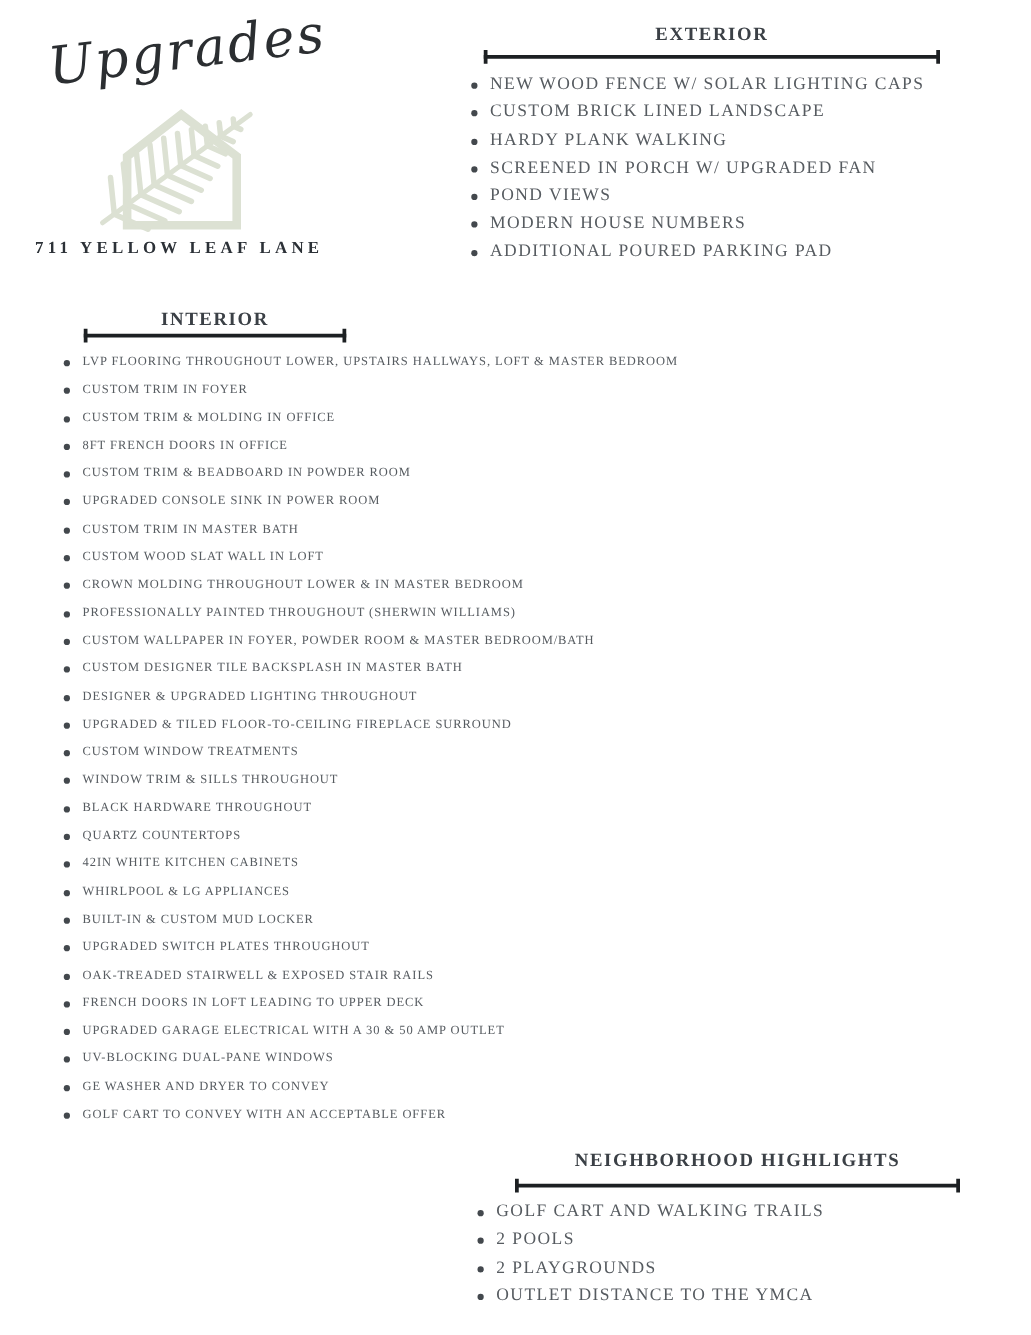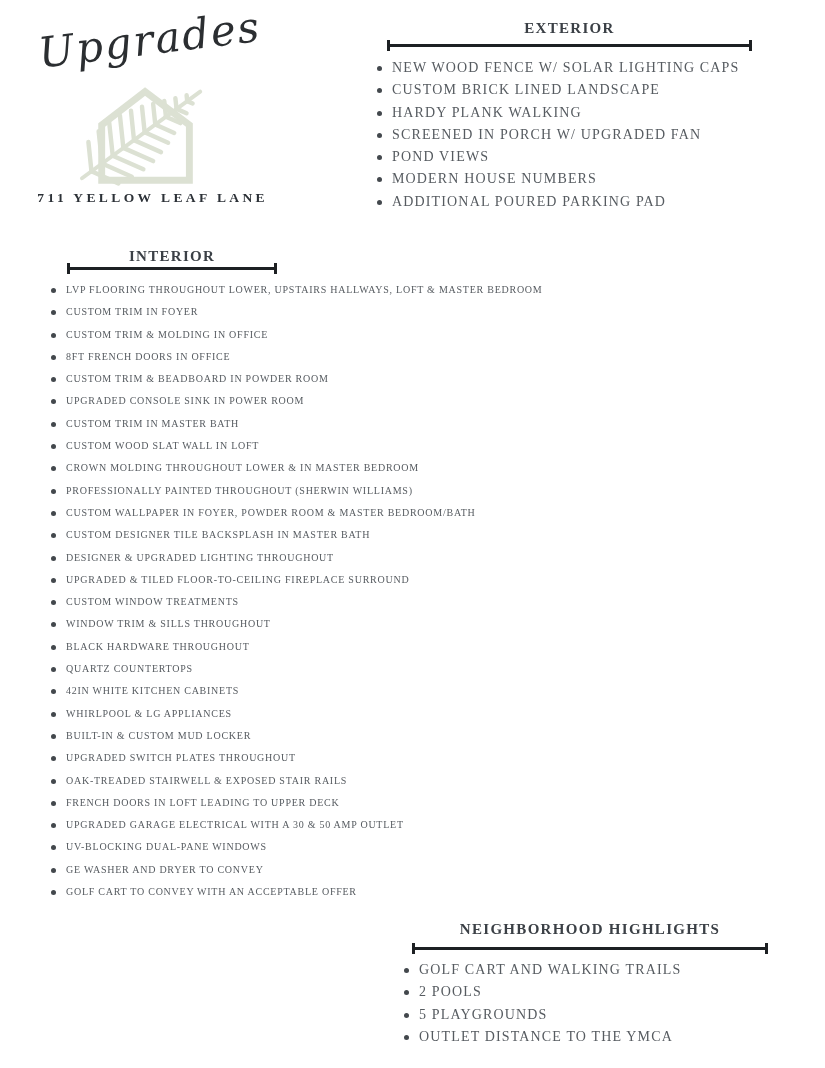--- a/index.html
+++ b/index.html
@@ -25,21 +25,20 @@
   }
   .logo-svg {
     position:absolute; left:70px; top:62px;
     width:156px; height:132px;
   }
   .address {
     position:absolute; left:28px; top:190px; width:240px;
     font-size:13.5px; font-weight:bold;
     letter-spacing:3.4px; color:#2c3137;
     white-space:nowrap;
-    text-align:right;
   }
 
   
   .sec-title {
     position:absolute;
     text-align:center;
     font-weight:bold;
     font-size:15px;
     letter-spacing:1.3px;
     color:#3b4046;
@@ -77,21 +76,21 @@
   .t-exterior  { left:387px; top:20px;  width:365px; }
   .r-exterior  { left:387px; top:44px;  width:365px; }
   .l-exterior  { left:375px; top:57px; }
 
   .t-interior  { left:67px;  top:248px; width:210px; }
   .r-interior  { left:67px;  top:267px; width:210px; }
   .l-interior  { left:49px;  top:279px; }
 
   .t-neighborhood { left:412px; top:921px; width:356px; }
   .r-neighborhood { left:412px; top:947px; width:356px; }
-  .l-neighborhood { left:402px; top:959px; }
+  .l-neighborhood { left:380px; top:959px; }
 </style>
 </head>
 <body>
 
 <div class="page">
 
   <div class="script-title">Upgrades</div>
 
   <svg class="logo-svg" viewBox="0 0 150 134" aria-hidden="true">
 
@@ -168,17 +167,17 @@
       <li>UV-BLOCKING DUAL-PANE WINDOWS</li>
       <li>GE WASHER AND DRYER TO CONVEY</li>
       <li>GOLF CART TO CONVEY WITH AN ACCEPTABLE OFFER</li>
     </ul>
 
   <div class="sec-title t-neighborhood">NEIGHBORHOOD HIGHLIGHTS</div>
   <div class="rule r-neighborhood"></div>
   <ul class="list list-neighborhood l-neighborhood">
       <li>GOLF CART AND WALKING TRAILS</li>
       <li>2 POOLS</li>
-      <li>5 PLAYGROUNDS</li>
+      <li>2 PLAYGROUNDS</li>
       <li>OUTLET DISTANCE TO THE YMCA</li>
     </ul>
 
 </div>
 
 </body></html>

